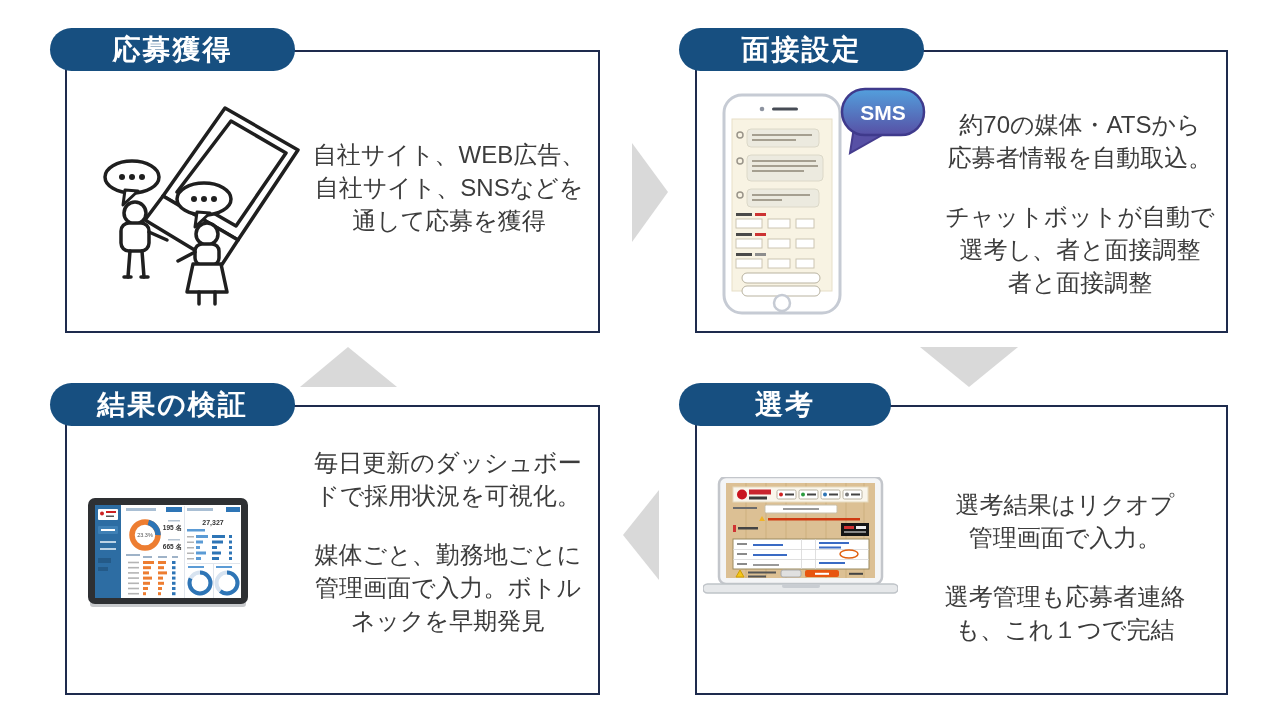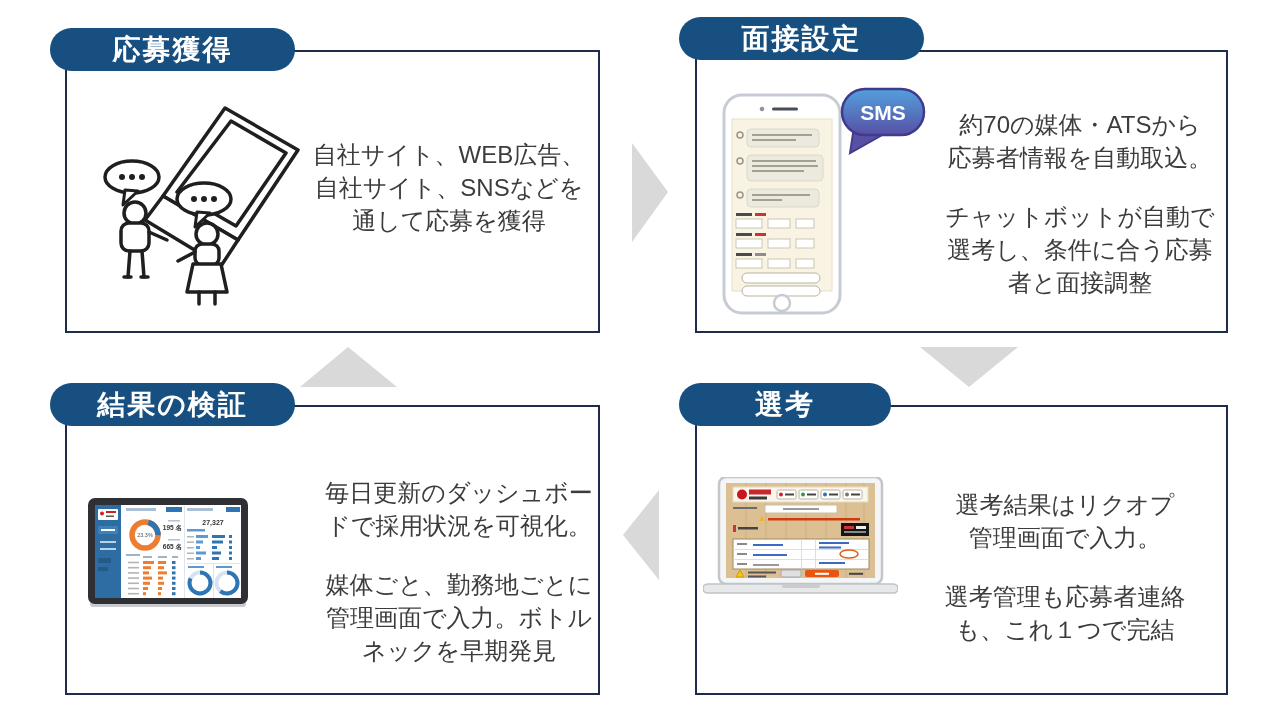--- a/index.html
+++ b/index.html
@@ -16,36 +16,36 @@
   .box-tr{left:695px;top:50px;width:533px;height:283px;}
   .box-bl{left:65px;top:405px;width:535px;height:290px;}
   .box-br{left:695px;top:405px;width:533px;height:290px;}
   
   .pill{
     position:absolute;height:43px;border-radius:22px;background:#174f80;z-index:3;
     display:flex;align-items:center;justify-content:center;
     color:#ffffff;font-size:28px;font-weight:bold;letter-spacing:2px;
   }
   .pill-tl{left:50px;top:28px;width:245px;font-family:Liberation Mono, monospace;}
-  .pill-tr{left:679px;top:17px;width:245px;}
+  .pill-tr{left:679px;top:28px;width:245px;}
   .pill-bl{left:50px;top:383px;width:245px;}
   .pill-br{left:679px;top:383px;width:212px;}
   
   .arrow{position:absolute;width:0;height:0;z-index:0;}
   .arrow-right{left:632px;top:143px;border-top:49px solid transparent;border-bottom:50px solid transparent;border-left:36px solid #d9d9d9;}
   .arrow-down{left:920px;top:347px;border-left:49px solid transparent;border-right:49px solid transparent;border-top:40px solid #d9d9d9;}
   .arrow-up{left:300px;top:347px;border-left:48px solid transparent;border-right:49px solid transparent;border-bottom:40px solid #d9d9d9;}
   .arrow-left{left:623px;top:490px;border-top:45px solid transparent;border-bottom:45px solid transparent;border-right:36px solid #d9d9d9;}
   
   .step-text{position:absolute;z-index:2;color:#3c3c3c;font-size:24px;line-height:33px;text-align:center;}
   .step-text .line{white-space:nowrap;}
   .step-text .para2{margin-top:26px;}
   .text-tl{left:303px;top:138px;width:292px;}
   .text-tr{left:940px;top:108px;width:280px;}
-  .text-bl{left:309px;top:446px;width:300px;margin-top:30px;}
+  .text-bl{left:298px;top:446px;width:300px;}
   .text-br{left:924px;top:488px;width:282px;}
   
   .illus{position:absolute;z-index:2;}
   .illus-people{left:85px;top:100px;}
   .illus-phone{left:712px;top:83px;}
   .illus-dashboard{left:88px;top:496px;}
   .illus-laptop{left:703px;top:477px;}
 </style>
 </head>
 <body>
@@ -154,21 +154,21 @@
         <rect x="130" y="6" width="82" height="46" rx="23" fill="url(#smsg)" stroke="#3f3a8c" stroke-width="2.5"></rect>
         <text x="171" y="37" font-size="21" font-weight="bold" fill="#ffffff" text-anchor="middle">SMS</text>
       </g>
     </svg>
   </div>
   <div class="step-text text-tr">
     <div class="line">約70の媒体・ATSから</div>
     <div class="line">応募者情報を自動取込。</div>
     <div class="para2">
       <div class="line">チャットボットが自動で</div>
-      <div class="line">選考し、条件に合う応募</div>
+      <div class="line">選考し、者と面接調整</div>
       <div class="line">者と面接調整</div>
     </div>
   </div>
 
   <div class="step-box box-br"></div>
   <div class="pill pill-br">
     <span>選考</span>
   </div>
   <div class="illus illus-laptop">
     <svg width="195" height="125" viewBox="0 0 195 125">

